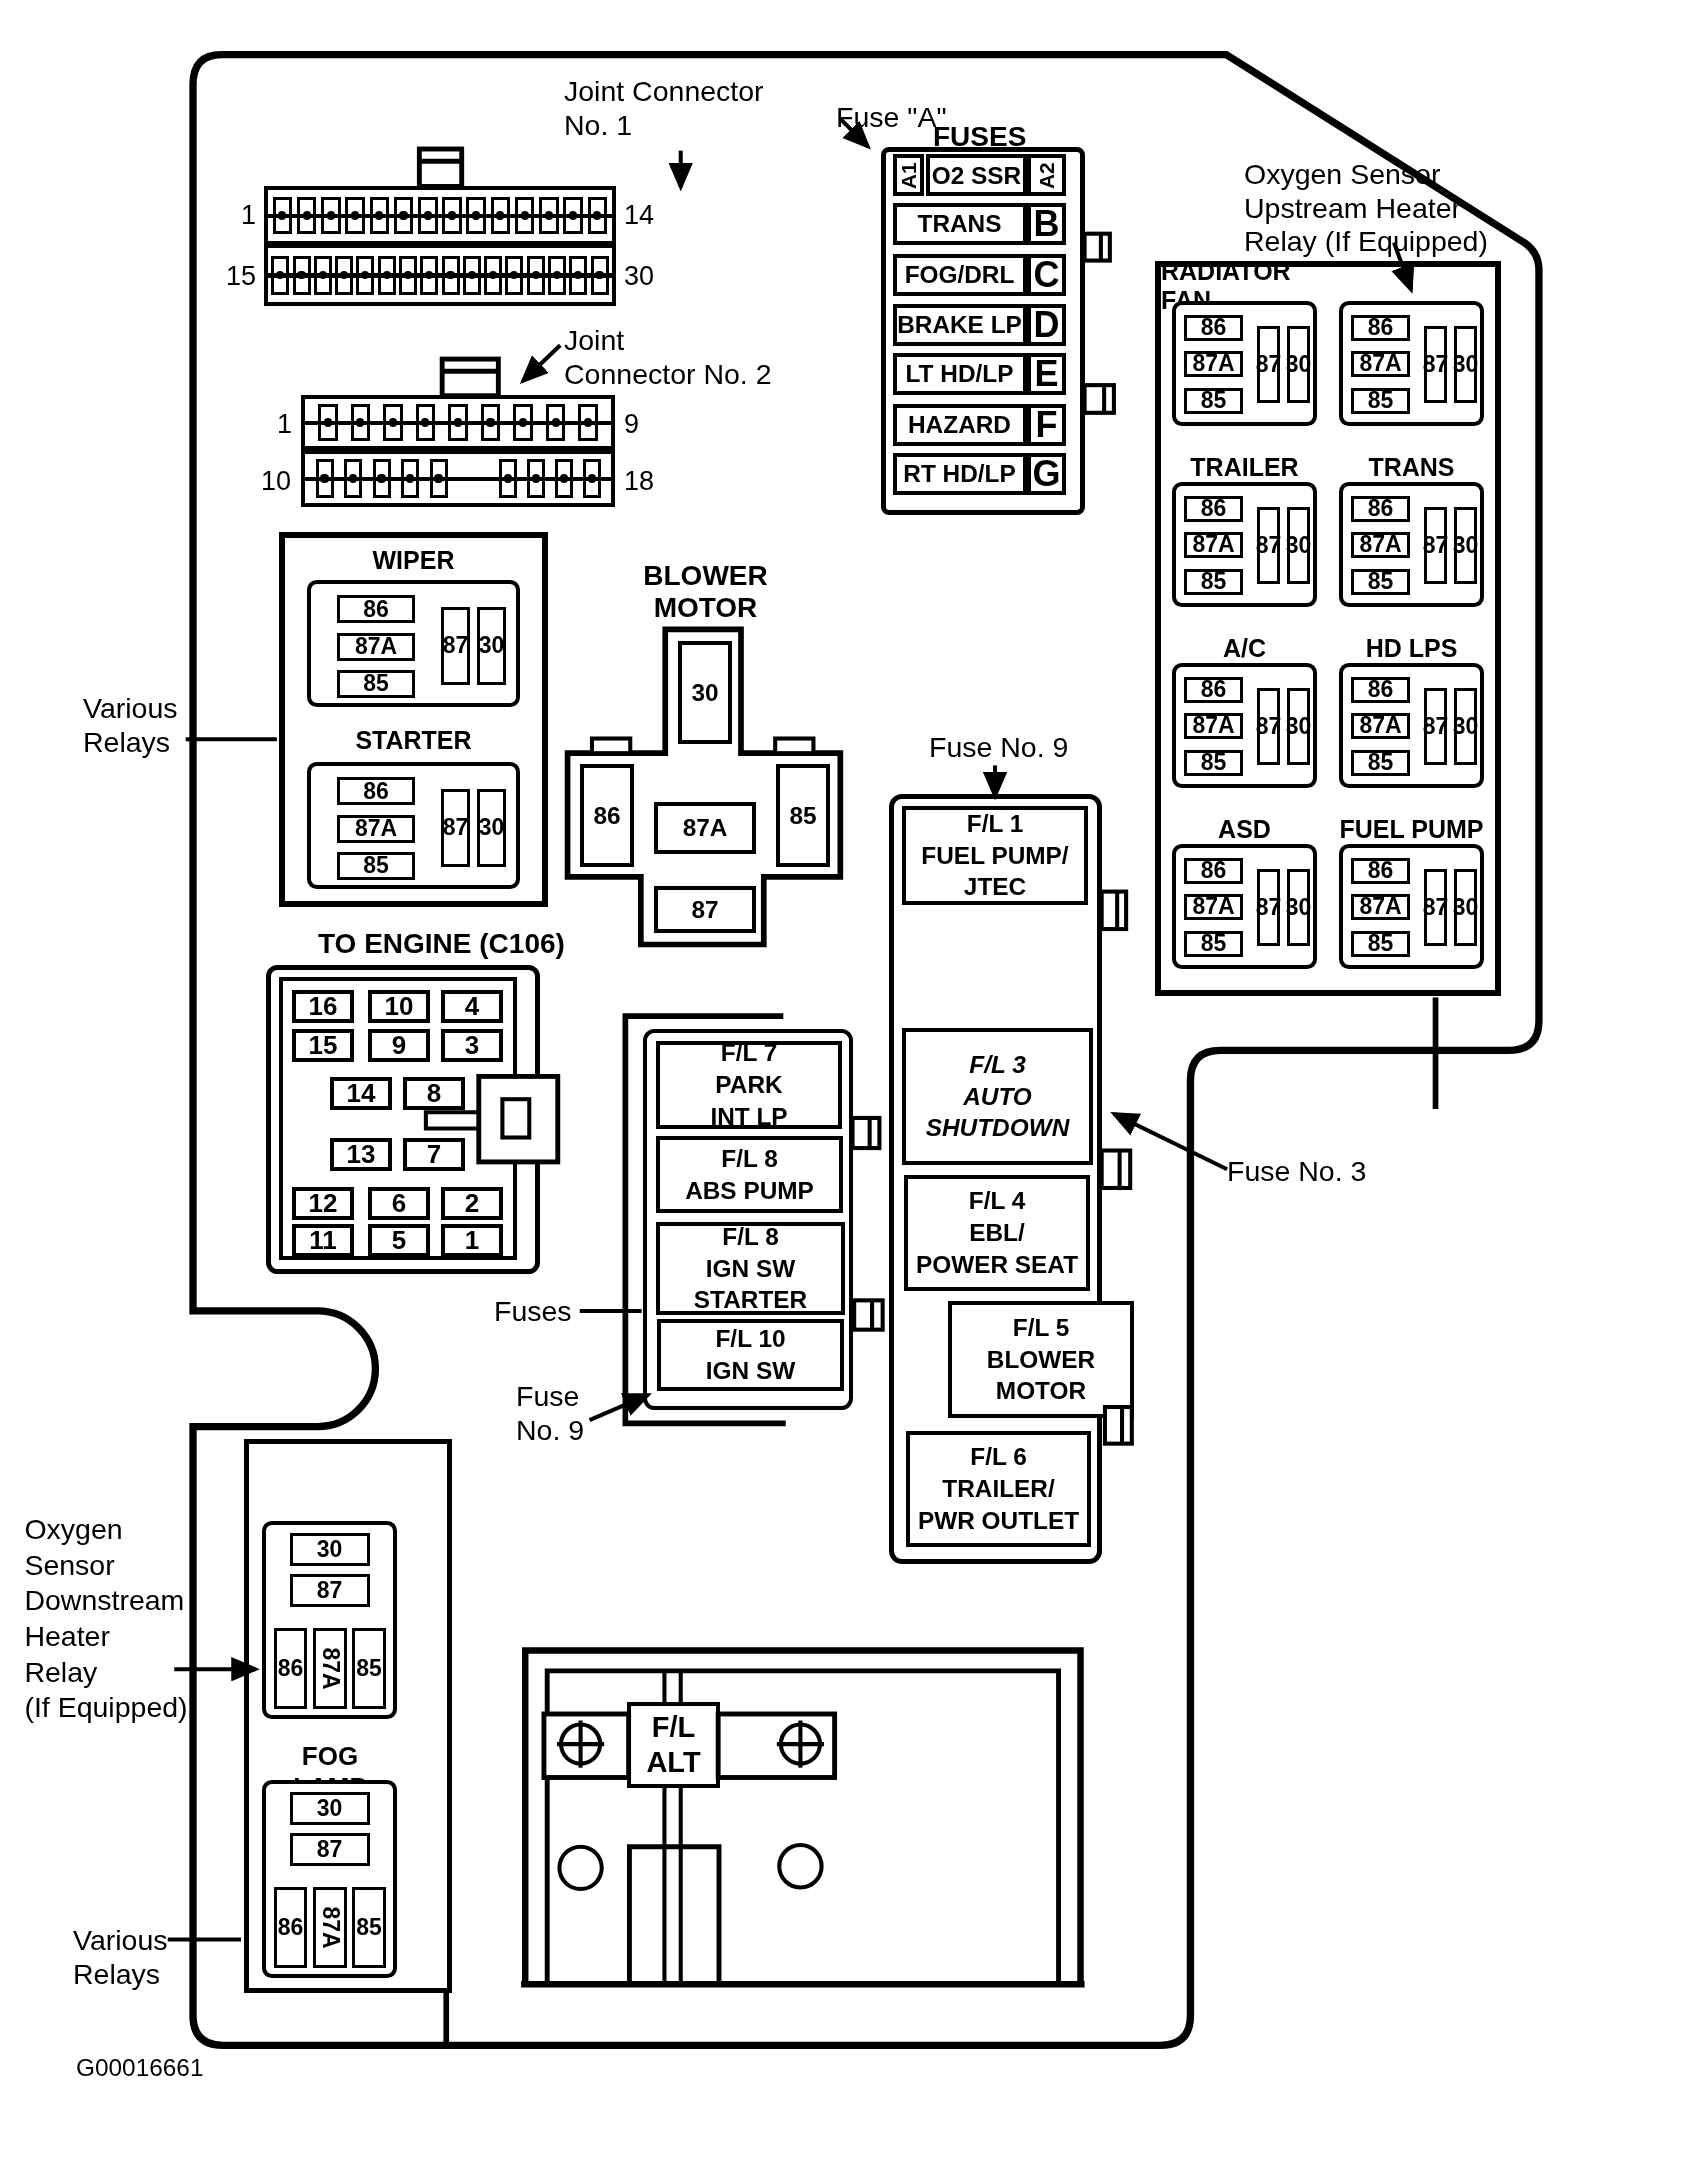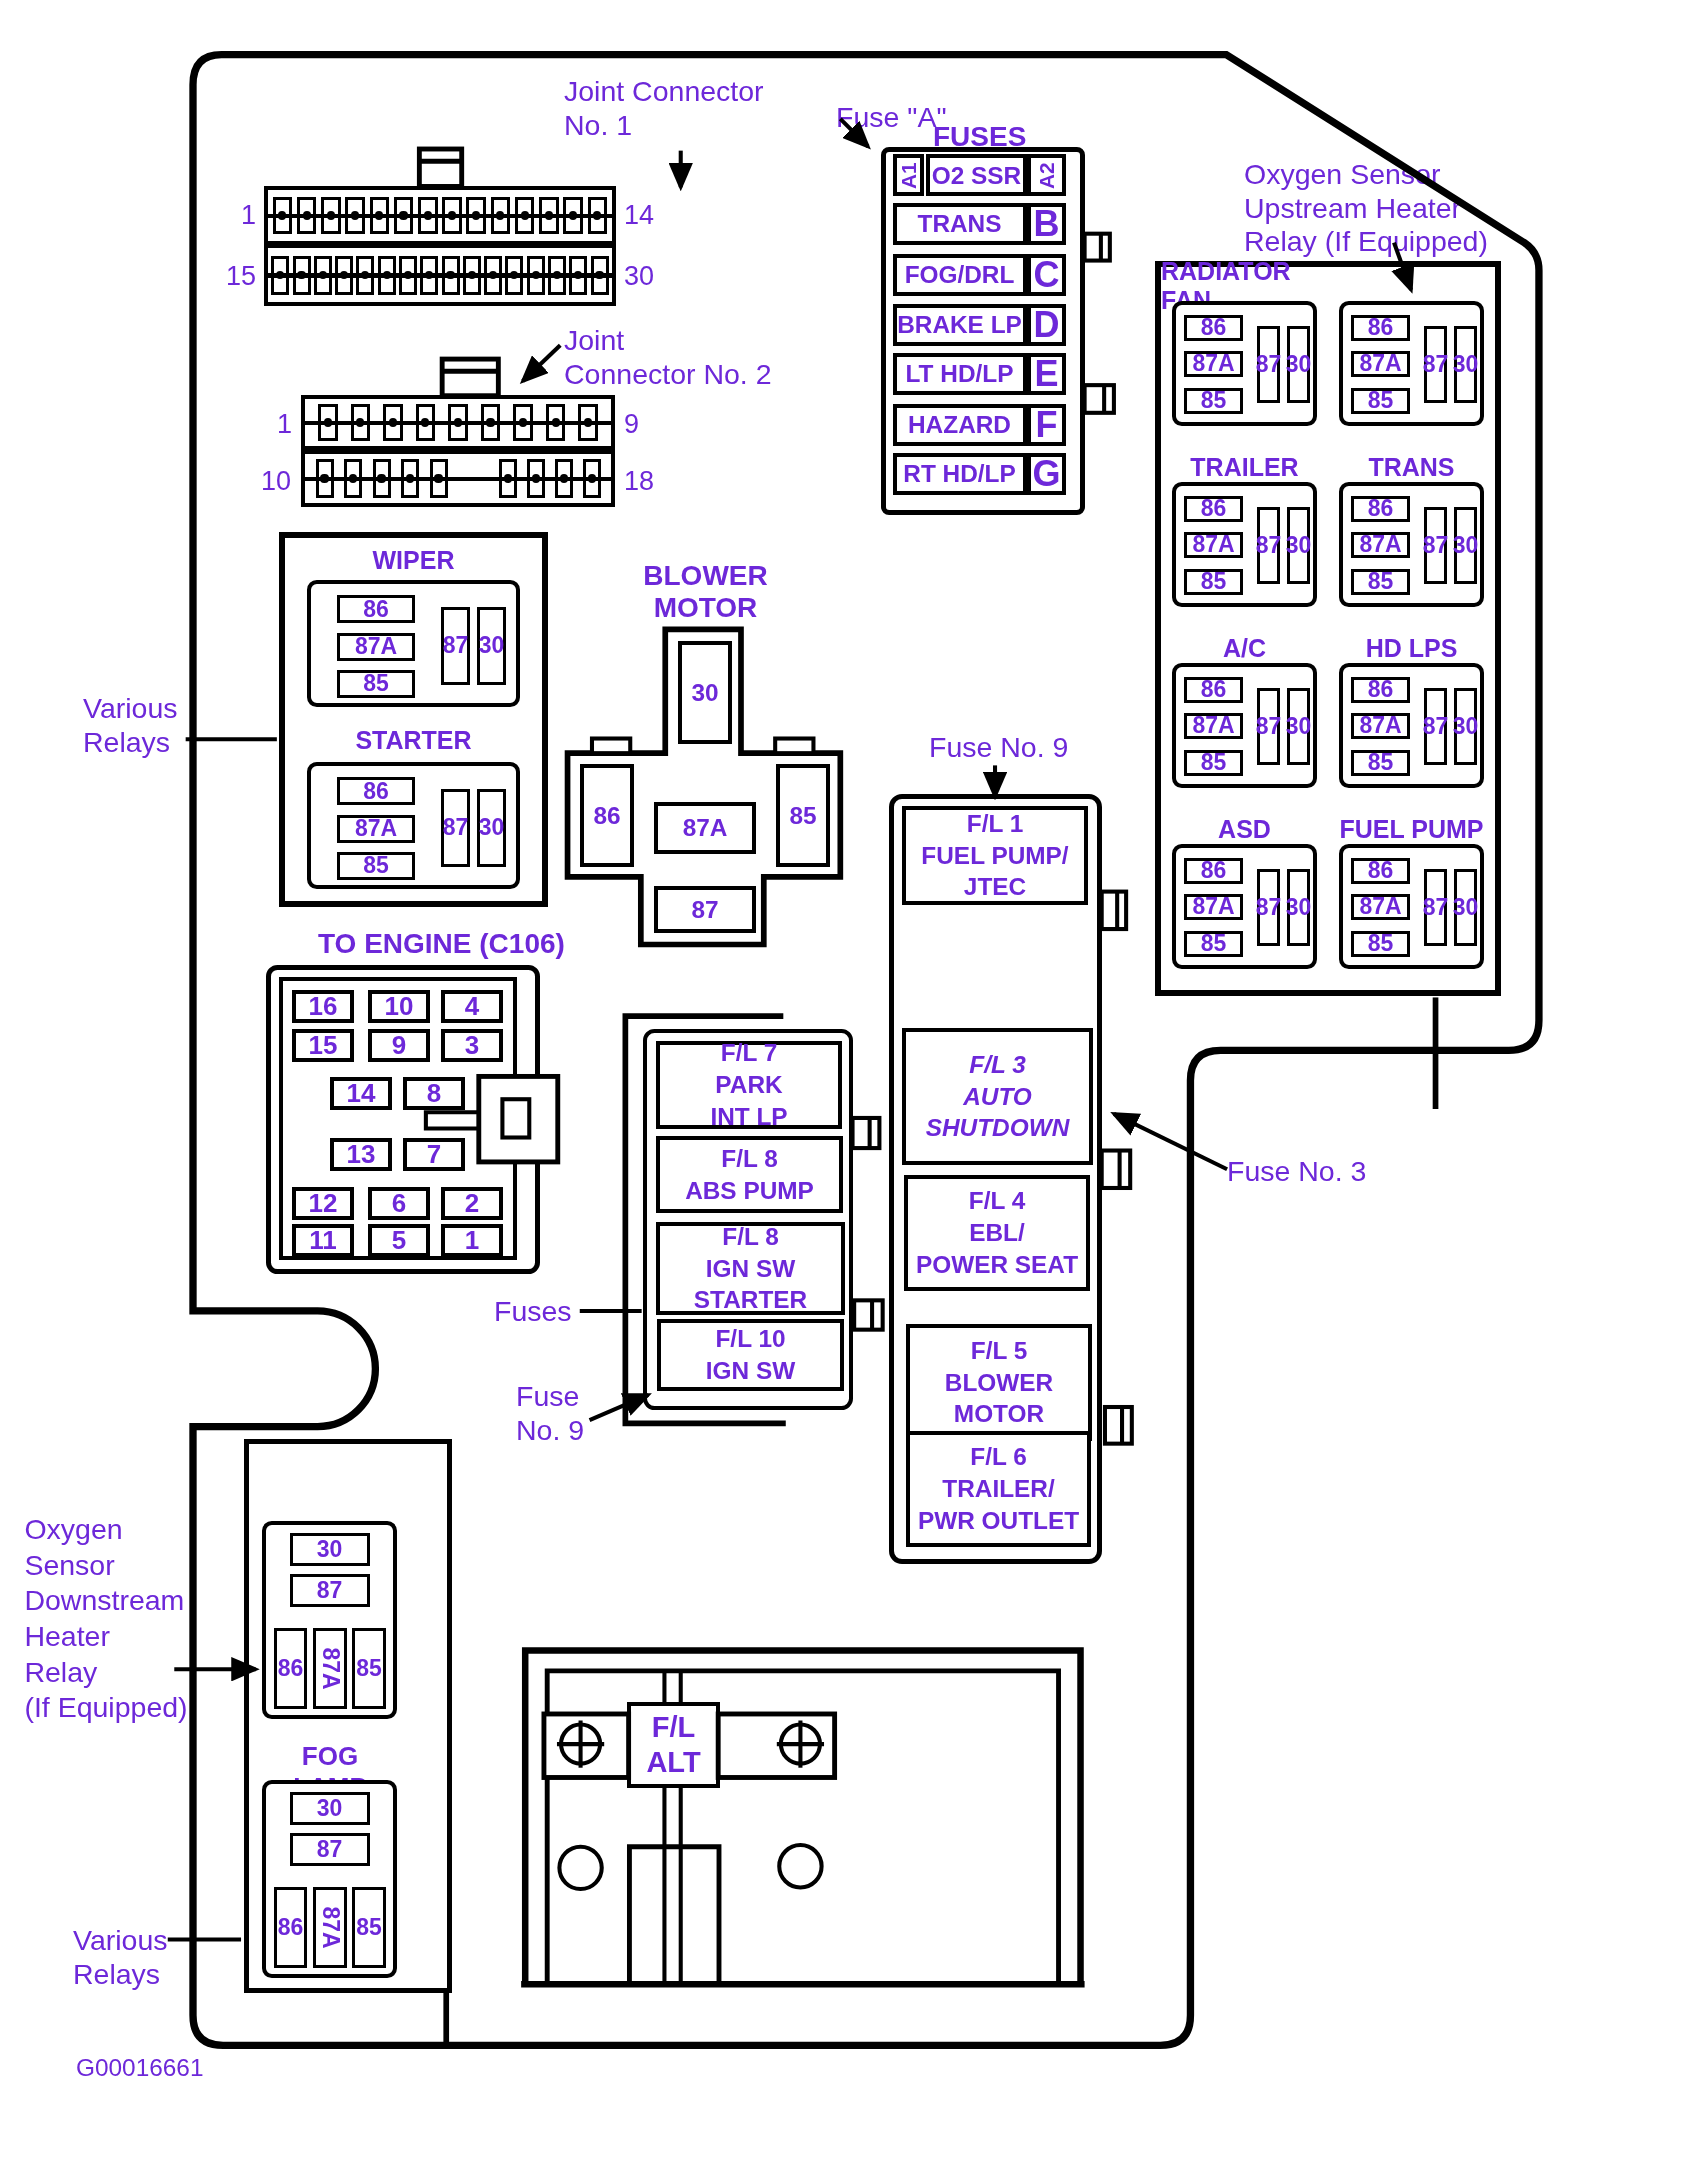--- a/index.html
+++ b/index.html
@@ -1,17 +1,17 @@
 <!DOCTYPE html>
 <html style="font-size:13px"><head>
 <meta charset="utf-8">
 <style>
   html,body{margin:0;padding:0;background:#fff;}
   #page{position:relative;width:1701px;height:2147px;background:#fff;overflow:hidden;
-        font-family:"Liberation Sans","DejaVu Sans",sans-serif;color:#6d28d9;}
+        font-family:"Liberation Sans","DejaVu Sans",sans-serif;color:#000000;}
   
   .lbl{position:absolute;font-size:28.5px;line-height:1.18;font-weight:400;white-space:pre-line;}
   
   .dt{position:absolute;font-size:28px;font-weight:700;white-space:pre-line;text-align:center;}
   
   .box{position:absolute;box-sizing:border-box;background:#fff;border:4.1px solid #000;
        display:flex;align-items:center;justify-content:center;text-align:center;
        font-size:24.4px;font-weight:700;line-height:1.3;white-space:pre-line;}
   
   .frame{position:absolute;box-sizing:border-box;border:5.7px solid #000;background:transparent;}
@@ -434,21 +434,21 @@
   <div class="frame" style="left:889px;top:794px;width:213px;height:770px;border-radius:13px;"></div>
   <div class="box" style="left:902px;top:806px;width:186px;height:99px;">F/L 1
 FUEL PUMP/
 JTEC</div>
   <div class="box" style="left:902px;top:1028px;width:191px;height:137px;font-style:italic;">F/L 3
 AUTO
 SHUTDOWN</div>
   <div class="box" style="left:904px;top:1175px;width:186px;height:116px;">F/L 4
 EBL/
 POWER SEAT</div>
-  <div class="box" style="left:906px;top:1301px;width:186px;height:117px;margin-top:23px;">F/L 5
+  <div class="box" style="left:948px;top:1301px;width:186px;height:117px;">F/L 5
 BLOWER
 MOTOR</div>
   <div class="box" style="left:906px;top:1431px;width:185px;height:116px;">F/L 6
 TRAILER/
 PWR OUTLET</div>
 
   <div class="frame" style="left:244px;top:1439px;width:208px;height:554px;"></div>
   <div class="brelay" style="left:262px;top:1521px;">
     <div class="term b30">30</div>
     <div class="term b87">87</div>

